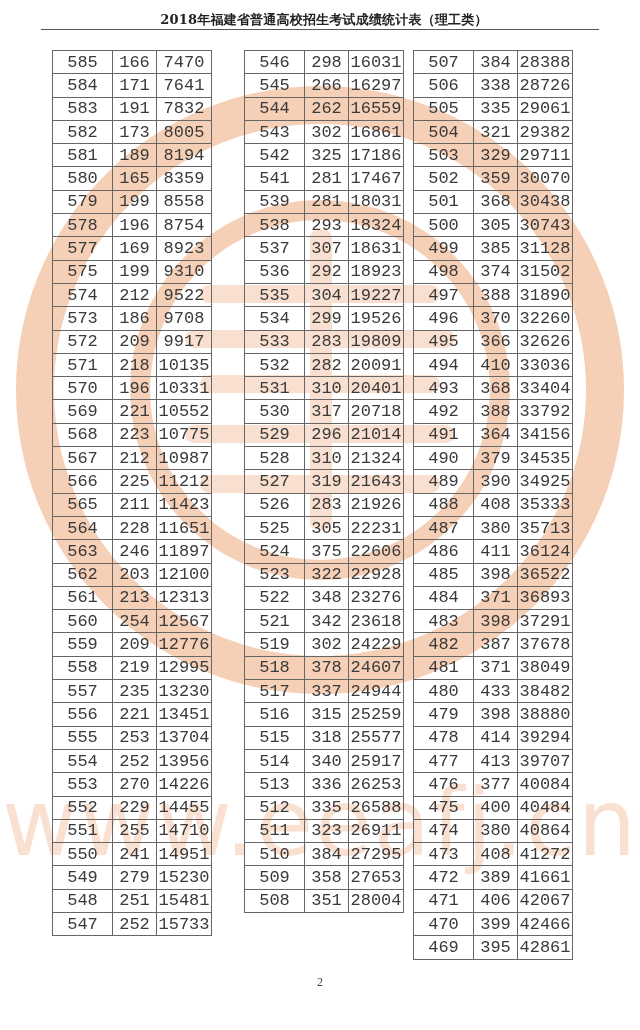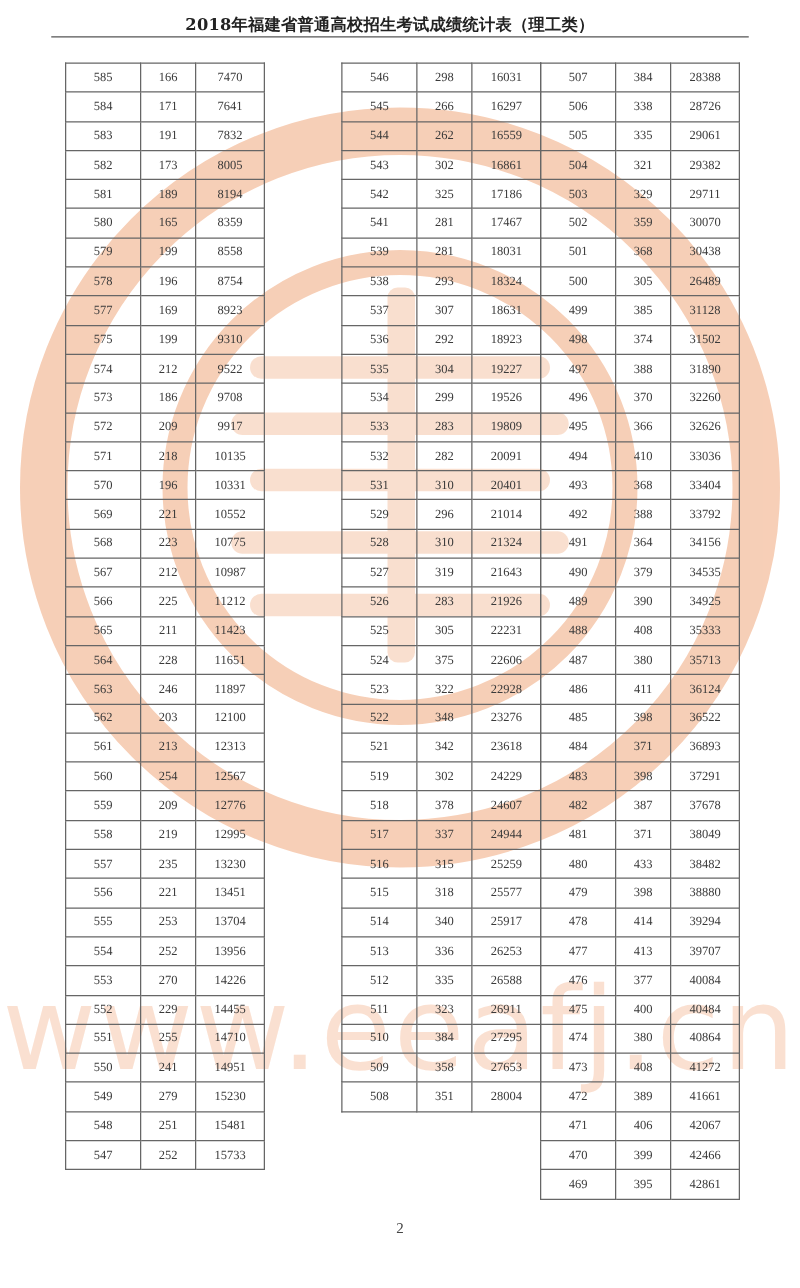--- a/index.html
+++ b/index.html
@@ -1,41 +1,41 @@
 <!DOCTYPE html>
 <html><head>
 <meta charset="utf-8">
 <style>
   html, body { margin: 0; padding: 0; }
   body {
     width: 640px; height: 1030px; background: #ffffff; position: relative; overflow: hidden;
     font-family: "DejaVu Serif", "Liberation Serif", serif; color: #333;
   }
   .title {
-    position: absolute; left: 0; width: 624px; top: 11px; text-align: center;
+    position: absolute; left: 12px; width: 624px; top: 11px; text-align: center;
     font-size: 13px; font-weight: bold; color: #222; letter-spacing: 0.2px;
   }
   .title-rule {
     position: absolute; left: 41px; width: 558px; top: 29px; height: 0;
     border-top: 1.5px solid #555;
   }
   .watermark { position: absolute; left: 0; top: 0; width: 640px; height: 1030px; pointer-events: none; }
   .tbl {
     position: absolute; top: 50px; border-collapse: collapse; z-index: 2;
-    font-family: Liberation Serif, serif; font-size: 10px; color: #3a3a3a;
+    font-family: Liberation Mono, monospace; font-size: 17px; color: #3a3a3a;
   }
   .tbl td {
     border: 1px solid #666; height: 22.3px; padding: 0; text-align: center; background: transparent;
   }
   .tbl td.c1 { width: 59px; }
   .tbl td.c2 { width: 43px; }
   .tbl td.c3 { width: 54px; }
   #tbl-left { left: 52px; }
-  #tbl-mid { left: 244px; margin-left: 29px; }
-  #tbl-right { left: 432px; padding-left: 32px; }
+  #tbl-mid { left: 244px; }
+  #tbl-right { left: 413px; padding-left: 32px; }
   .page-num {
     position: absolute; left: 0; width: 640px; top: 975px; text-align: center;
     font-size: 12px; color: #444; font-family: "Liberation Serif", serif;
   }
 </style>
 </head>
 <body>
 
 <div class="title">2018年福建省普通高校招生考试成绩统计表（理工类）</div>
 <div class="title-rule"></div>
@@ -321,20 +321,25 @@
         <td class="c1">532</td>
         <td class="c2">282</td>
         <td class="c3">20091</td>
       </tr>
       <tr>
         <td class="c1">531</td>
         <td class="c2">310</td>
         <td class="c3">20401</td>
       </tr>
       <tr>
+        <td class="c1">530</td>
+        <td class="c2">317</td>
+        <td class="c3">20718</td>
+      </tr>
+      <tr>
         <td class="c1">529</td>
         <td class="c2">296</td>
         <td class="c3">21014</td>
       </tr>
       <tr>
         <td class="c1">528</td>
         <td class="c2">310</td>
         <td class="c3">21324</td>
       </tr>
       <tr>
@@ -467,21 +472,21 @@
         <td class="c3">30070</td>
       </tr>
       <tr>
         <td class="c1">501</td>
         <td class="c2">368</td>
         <td class="c3">30438</td>
       </tr>
       <tr>
         <td class="c1">500</td>
         <td class="c2">305</td>
-        <td class="c3">26489</td>
+        <td class="c3">30743</td>
       </tr>
       <tr>
         <td class="c1">499</td>
         <td class="c2">385</td>
         <td class="c3">31128</td>
       </tr>
       <tr>
         <td class="c1">498</td>
         <td class="c2">374</td>
         <td class="c3">31502</td>

